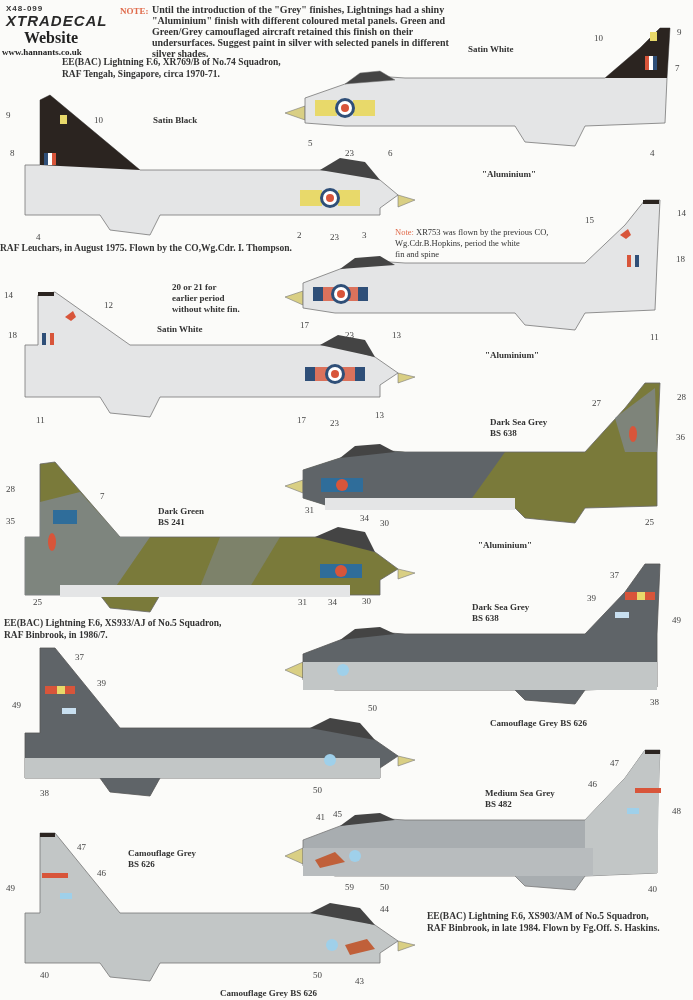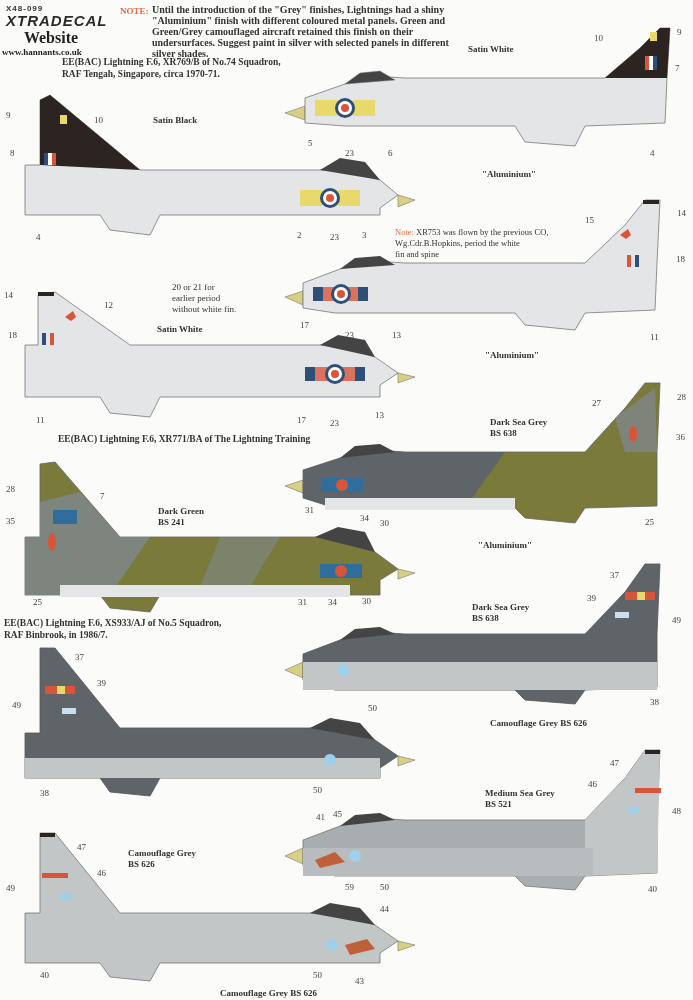--- a/index.html
+++ b/index.html
@@ -86,28 +86,29 @@
 <div class="abs lbl" style="left:153px;top:115px">Satin Black</div>
 <div class="abs num" style="left:6px;top:110px">9</div>
 <div class="abs num" style="left:94px;top:115px">10</div>
 <div class="abs num" style="left:10px;top:148px">8</div>
 <div class="abs num" style="left:36px;top:232px">4</div>
 <div class="abs num" style="left:297px;top:230px">2</div>
 <div class="abs num" style="left:330px;top:232px">23</div>
 <div class="abs num" style="left:362px;top:230px">3</div>
 
 <div class="abs caption" style="left:0px;top:242px">
+  <div>RAF Leuchars, in August 1975. Flown by the CO,Wg.Cdr. I. Thompson.</div>
 </div>
 <div class="abs lbl" style="left:395px;top:227px;font-weight:normal;font-size:8.5px;line-height:11px">
   <span class="red">Note:</span>
   <span>XR753 was flown by the previous CO,</span><br>
   <span>Wg.Cdr.B.Hopkins, period the white</span><br>
   <span>fin and spine</span>
 </div>
-<div class="abs lbl" style="left:172px;top:282px;font-weight:normal;line-height:11px">
+<div class="abs lbl" style="left:172px;top:282px;font-weight:bold;line-height:11px">
   <div>20 or 21 for</div>
   <div>earlier period</div>
   <div>without white fin.</div>
 </div>
 
 <svg class="ac" style="left:285px;top:195px" width="390" height="140" viewBox="0 0 390 140">
   <polygon points="0,102 18,96 18,110" fill="#d9cf84" stroke="#777" stroke-width=".6"></polygon>
   <path d="M18,88 L55,74 L90,66 L120,68 L300,68 L340,30 L360,5 L375,5 L372,68 L370,115 L300,118 L290,135 L240,130 L230,118 L50,118 L18,113 Z" fill="#e4e5e6" stroke="#777" stroke-width=".8"></path>
   <path d="M55,74 L70,63 L95,61 L110,70 Z" fill="#444"></path>
   <rect x="28" y="92" width="55" height="14" fill="#d8553a" opacity=".8"></rect>
@@ -148,21 +149,20 @@
 <div class="abs lbl" style="left:157px;top:324px">Satin White</div>
 <div class="abs num" style="left:4px;top:290px">14</div>
 <div class="abs num" style="left:104px;top:300px">12</div>
 <div class="abs num" style="left:8px;top:330px">18</div>
 <div class="abs num" style="left:36px;top:415px">11</div>
 <div class="abs num" style="left:297px;top:415px">17</div>
 <div class="abs num" style="left:330px;top:418px">23</div>
 <div class="abs num" style="left:375px;top:410px">13</div>
 
 <div class="abs caption" style="left:58px;top:433px">
-  <div>EE(BAC) Lightning F.6, XR771/BA of The Lightning Training</div>
 </div>
 
 <svg class="ac" style="left:285px;top:378px" width="390" height="150" viewBox="0 0 390 150">
   <polygon points="0,108 18,102 18,115" fill="#d9cf84" stroke="#777" stroke-width=".6"></polygon>
   <path d="M18,92 L55,80 L90,72 L120,74 L300,74 L340,30 L360,5 L375,5 L372,74 L372,128 L300,130 L290,145 L240,140 L230,130 L50,130 L18,120 Z" fill="#7a7a3a" stroke="#666" stroke-width=".8"></path>
   <path d="M18,92 L55,80 L90,72 L120,74 L220,74 L180,130 L50,130 L18,120 Z" fill="#5f6468"></path>
   <path d="M330,40 L370,10 L372,74 L340,74 Z" fill="#7f878b" opacity=".8"></path>
   <rect x="40" y="120" width="190" height="12" fill="#e4e5e6"></rect>
   <path d="M55,80 L70,68 L95,66 L110,74 Z" fill="#444"></path>
   <rect x="36" y="100" width="42" height="14" fill="#2f6d9a"></rect>
@@ -257,32 +257,34 @@
   <rect x="18" y="100" width="290" height="28" fill="#b8bcbe"></rect>
   <rect x="360" y="2" width="15" height="4" fill="#2b2420"></rect>
   <path d="M55,78 L70,67 L95,65 L110,72 Z" fill="#444"></path>
   <path d="M30,112 l20,-8 l10,10 l-25,6 z" fill="#c0603a"></path>
   <circle cx="70" cy="108" r="6" fill="#9fd0ea"></circle>
   <rect x="350" y="40" width="26" height="5" fill="#d8553a"></rect>
   <rect x="342" y="60" width="12" height="6" fill="#9fd0ea"></rect>
 </svg>
 <div class="abs lbl" style="left:485px;top:788px;line-height:11px">
   <div>Medium Sea Grey</div>
-  <div>BS 521</div>
+  <div>BS 482</div>
 </div>
 <div class="abs num" style="left:610px;top:758px">47</div>
 <div class="abs num" style="left:588px;top:779px">46</div>
 <div class="abs num" style="left:672px;top:806px">48</div>
 <div class="abs num" style="left:316px;top:812px">41</div>
 <div class="abs num" style="left:333px;top:809px">45</div>
 <div class="abs num" style="left:345px;top:882px">59</div>
 <div class="abs num" style="left:380px;top:882px">50</div>
 <div class="abs num" style="left:648px;top:884px">40</div>
 
 <div class="abs caption" style="left:427px;top:910px">
+  <div>EE(BAC) Lightning F.6, XS903/AM of No.5 Squadron,</div>
+  <div>RAF Binbrook, in late 1984. Flown by Fg.Off. S. Haskins.</div>
 </div>
 
 <svg class="ac" style="left:20px;top:833px" width="390" height="150" viewBox="0 0 390 150">
   <path d="M5,80 L20,80 L20,0 L35,0 L100,80 L315,80 L355,92 L378,108 L360,120 L360,130 L140,130 L130,148 L90,144 L80,130 L5,130 Z" fill="#c2c6c6" stroke="#777" stroke-width=".8"></path>
   <rect x="20" y="0" width="15" height="4" fill="#2b2420"></rect>
   <path d="M290,80 L310,70 L340,75 L355,92 Z" fill="#444"></path>
   <polygon points="378,108 395,112 378,118" fill="#d9cf84" stroke="#777" stroke-width=".6"></polygon>
   <circle cx="312" cy="112" r="6" fill="#9fd0ea"></circle>
   <path d="M325,112 l22,-6 l8,10 l-25,6 z" fill="#c0603a"></path>
   <rect x="22" y="40" width="26" height="5" fill="#d8553a"></rect>

